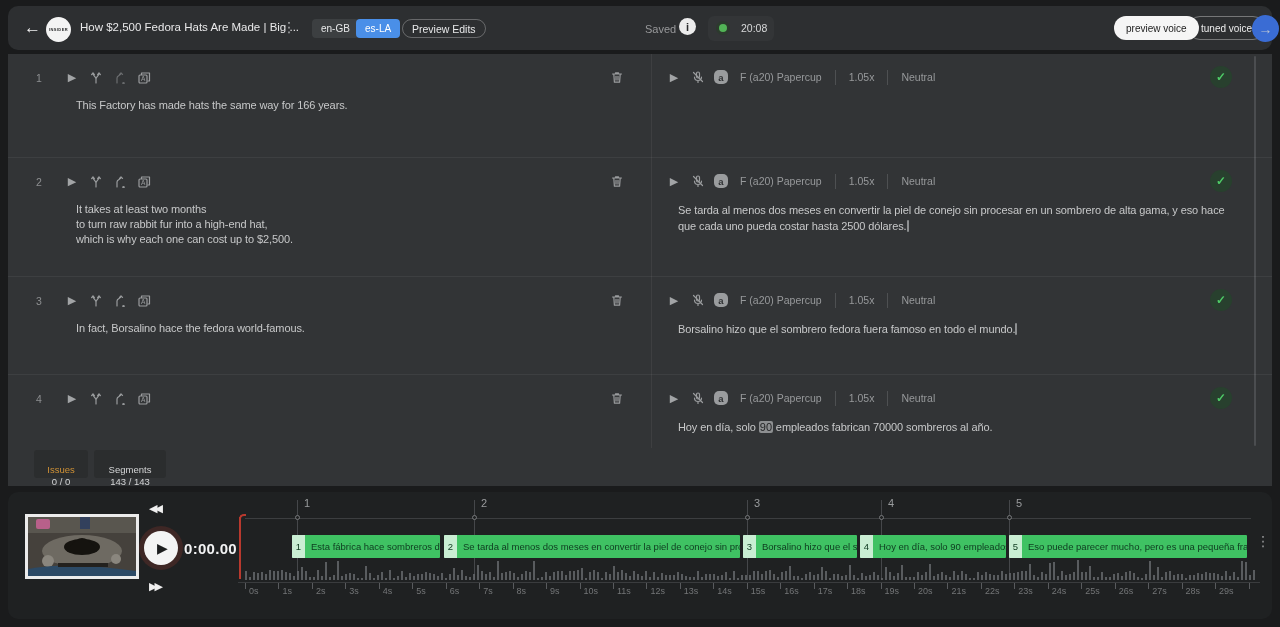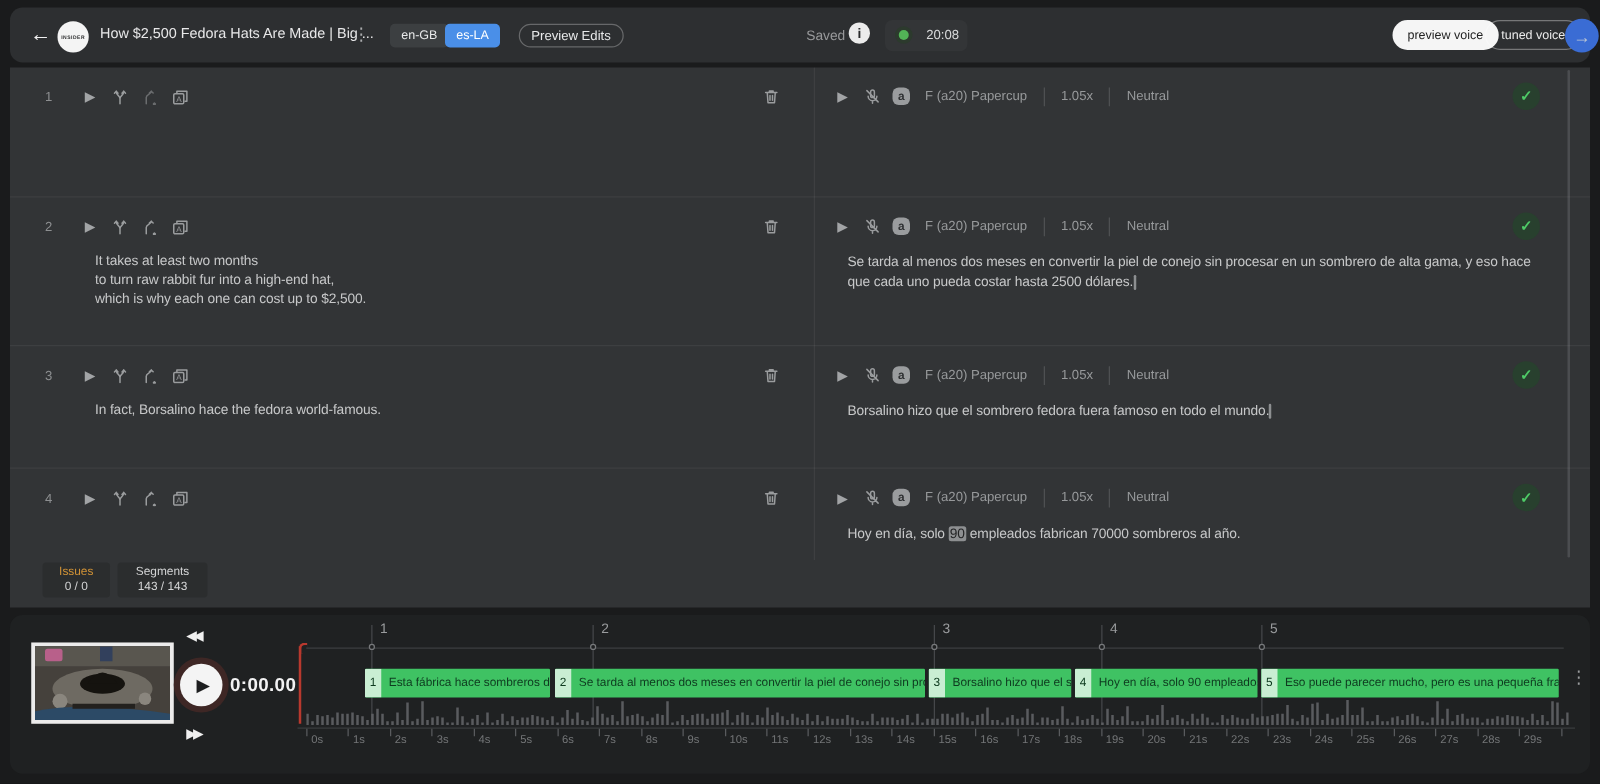--- a/index.html
+++ b/index.html
@@ -10,21 +10,21 @@
   .topbar{position:absolute;left:8px;top:6px;width:1264px;height:44px;background:#2d2f31;border-radius:10px;}
   .back{position:absolute;left:16px;top:12px;color:#f0f0f0;font-size:17px;font-weight:bold;cursor:pointer;}
   .logo{position:absolute;left:38px;top:11px;width:25px;height:25px;border-radius:50%;background:#f4f4f4;color:#2a2b2c;
         font-size:4px;font-weight:bold;letter-spacing:.4px;display:flex;align-items:center;justify-content:center;}
   .title{position:absolute;left:72px;top:15px;color:#e8e8e9;font-size:11.5px;}
   .menu-dots{position:absolute;left:274px;top:13px;color:#a9abad;font-size:14px;}
   .pill{position:absolute;top:13px;height:19px;border-radius:4px;font-size:10px;color:#e8e9ea;
         display:flex;align-items:center;justify-content:center;padding:0 9px;}
   .pill-src{left:304px;background:#3c3f41;}
   .pill-tgt{left:348px;background:#4a8fe8;color:#fff;}
-  .pill-preview-edits{left:407px;background:transparent;border:1px solid rgba(255,255,255,.28);border-radius:11px;font-size:10.5px;}
+  .pill-preview-edits{left:394px;background:transparent;border:1px solid rgba(255,255,255,.28);border-radius:11px;font-size:10.5px;}
   .saved{position:absolute;left:637px;top:17px;color:#98999b;font-size:11px;}
   .info-ic{position:absolute;left:671px;top:12px;width:17px;height:17px;border-radius:50%;background:#ececec;color:#2a2b2c;
            font-size:11px;font-weight:bold;display:flex;align-items:center;justify-content:center;}
   .dur-pill{position:absolute;left:700px;top:10px;width:66px;height:25px;background:#333537;border-radius:6px;}
   .dur-dot{position:absolute;left:11px;top:8px;width:8px;height:8px;border-radius:50%;background:#52b456;box-shadow:0 0 0 3px #2c3a2d;}
   .dur-txt{position:absolute;left:33px;top:6px;color:#d8d9da;font-size:10.5px;}
   .btn-voice{position:absolute;top:15px;height:24px;border-radius:12px;font-size:10px;display:flex;align-items:center;justify-content:center;padding:0 12px;top:10px;}
   .btn-preview-voice{left:1106px;background:#f5f5f5;color:#222;}
   .btn-tuned-voice{left:1180px;background:transparent;border:1px solid rgba(255,255,255,.35);color:#ececec;}
   .btn-submit{position:absolute;left:1244px;top:9px;width:27px;height:27px;border-radius:50%;background:#3a6cd4;
@@ -48,21 +48,21 @@
   .rics{left:658px;}
   .voiceinfo{position:absolute;left:732px;top:15px;display:flex;align-items:center;gap:13px;color:#97999b;font-size:10.5px;height:16px;}
   .vsep{width:1px;height:15px;background:rgba(255,255,255,.14);}
   .tgt-text{position:absolute;left:670px;top:44px;right:42px;color:#c7c8c9;font-size:11px;line-height:16px;letter-spacing:-.1px;}
   .hl{background:#8d8f91;color:#232425;border-radius:2px;padding:0 1px;}
   .check{position:absolute;left:1202px;top:12px;width:22px;height:22px;border-radius:50%;background:#28402e;
          color:#4ecb67;font-size:12px;font-weight:bold;display:flex;align-items:center;justify-content:center;}
 
   
   .ftab{position:absolute;top:396px;height:28px;background:#2b2d2e;border-radius:3px;text-align:center;padding-top:2px;}
-  .ftab .lab{font-size:9.5px;line-height:12px;}
+  .ftab .lab{font-size:9.5px;line-height:12px;margin-top:12px;}
   .ftab .val{font-size:9.5px;color:#d4d5d6;line-height:12px;}
   .tab-issues{left:26px;width:54px;} .tab-issues .lab{color:#cf9136;}
   .tab-segments{left:86px;width:72px;} .tab-segments .lab{color:#d4d5d6;}
 
   
   .bottompanel{position:absolute;left:8px;top:492px;width:1264px;height:127px;background:#1f2122;border-radius:10px;}
   .thumb{position:absolute;left:25px;top:514px;width:114px;height:65px;border:3px solid #ececec;overflow:hidden;background:#3a3836;}
   .transport{position:absolute;color:#f0f0f0;}
   .rw{left:149px;top:502px;font-size:11px;letter-spacing:-3px;}
   .ff{left:149px;top:580px;font-size:11px;letter-spacing:-3px;}
@@ -137,20 +137,21 @@
             </svg>
           </span>
         <span class="ric">
             <svg class="ln" width="14" height="14" viewBox="0 0 14 14">
               <path d="M4.5 4.5 V3 h8 v8 h-1.5"></path>
               <rect x="2" y="5" width="8" height="8" rx="1"></rect>
               <text x="4" y="11.3" font-size="6.5" fill="#9a9c9e" stroke="none" font-family="Liberation Sans">A</text>
             </svg>
           </span>
       </div>
+      <div class="src-text">This Factory has made hats the same way for 166 years.</div>
       <span class="ric trash">
           <svg class="ln" width="14" height="14" viewBox="0 0 14 14">
             <path d="M2.5 4 h9 M5.5 4 V2.8 h3 V4 M3.8 4 l.6 8.2 h5.2 l.6 -8.2 M6 6.3 v3.8 M8 6.3 v3.8"></path>
           </svg>
         </span>
       <div class="row-ics rics">
         <span class="ric play-tri">▶</span>
         <span class="ric">
             <svg class="ln" width="14" height="14" viewBox="0 0 14 14">
               <rect x="5.5" y="2" width="3" height="6" rx="1.5"></rect>

